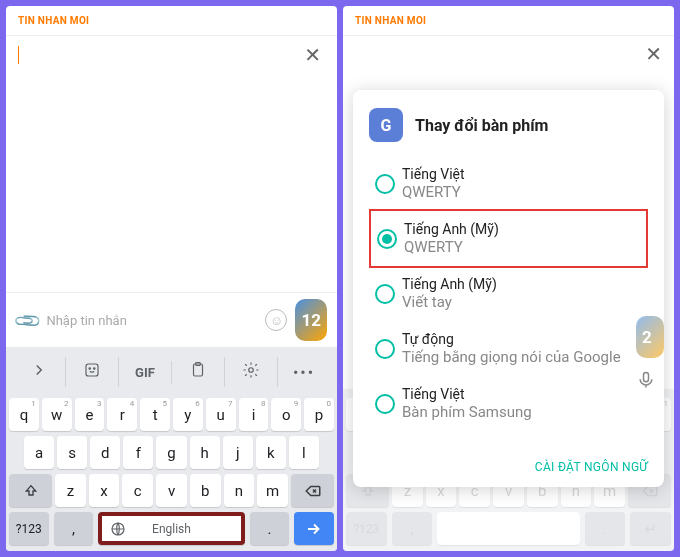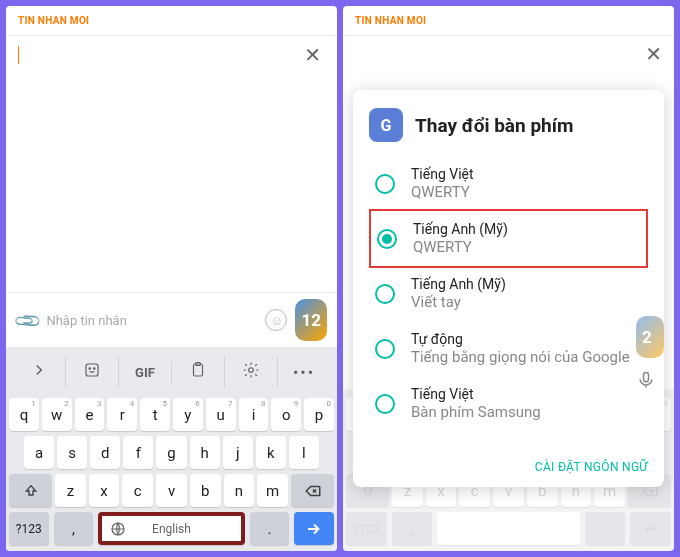--- a/index.html
+++ b/index.html
@@ -172,25 +172,25 @@
   }
   .popup-icon {
     width: 34px; height: 34px;
     background: #5b7fd6;
     border-radius: 8px;
     display: flex; align-items: center; justify-content: center;
     color: #fff;
     font-weight: 700;
     font-size: 16px;
   }
-  .popup-title { font-size: 19px; font-weight: 700; color: #222; }
+  .popup-title { font-size: 16px; font-weight: 700; color: #222; }
   .kb-option {
     display: flex;
     align-items: center;
-    gap: 16px;
+    gap: 7px;
     padding: 10px 6px;
   }
   .radio {
     width: 20px; height: 20px;
     border: 2px solid #00bfa5;
     border-radius: 50%;
     display: flex; align-items: center; justify-content: center;
     flex-shrink: 0;
   }
   .radio.selected::after {

